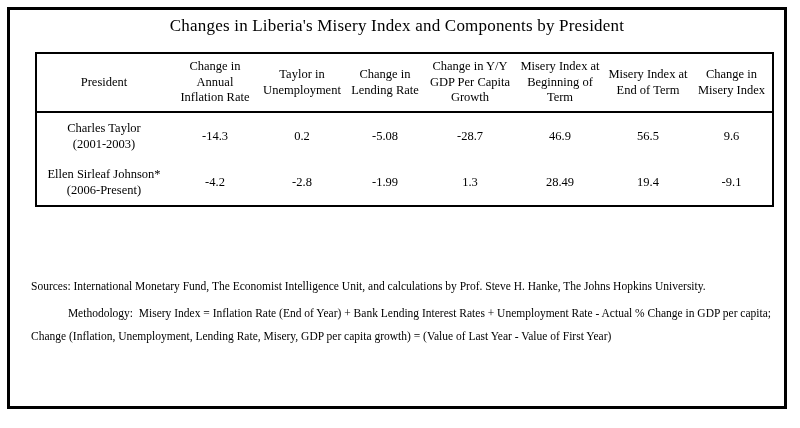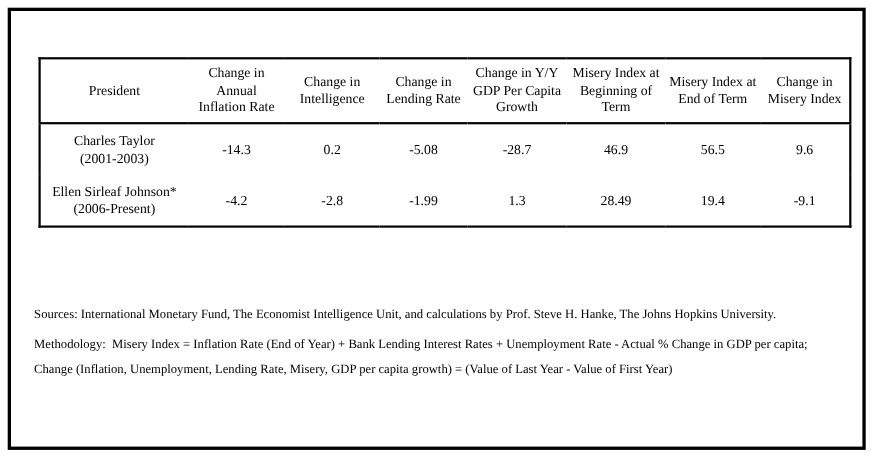--- a/index.html
+++ b/index.html
@@ -61,45 +61,46 @@
     width: 740px;
     font-size: 11.5px;
   }
   .notes p {
     margin: 0;
     line-height: 14px;
     white-space: pre-wrap;
     font-family: Liberation Serif, serif;
   }
   .notes .sources       { margin-bottom: 13px; }
-  .notes .method1       { margin-bottom: 9px;  }
+  .notes .method1       { margin-bottom: 9px; text-align: right;  }
   .notes .method2       { margin-bottom: 18px; }
   .notes .note          { margin-bottom: 7px;  }
 </style>
 </head>
 <body>
 
 <div class="frame">
+  <div class="title">Changes in Liberia's Misery Index and Components by President</div>
 
   <table class="misery">
     <colgroup>
       <col style="width:135px">
       <col style="width:88px">
       <col style="width:86px">
       <col style="width:80px">
       <col style="width:90px">
       <col style="width:90px">
       <col style="width:86px">
       <col style="width:82px">
     </colgroup>
     <thead>
       <tr>
         <th>President</th>
         <th>Change in Annual Inflation Rate</th>
-        <th>Change in Intelligence</th>
+        <th>Taylor in Unemployment</th>
         <th>Change in Lending Rate</th>
         <th>Change in Y/Y GDP Per Capita Growth</th>
         <th>Misery Index at Beginning of Term</th>
         <th>Misery Index at End of Term</th>
         <th>Change in Misery Index</th>
       </tr>
     </thead>
     <tbody>
       <tr>
         <td>

